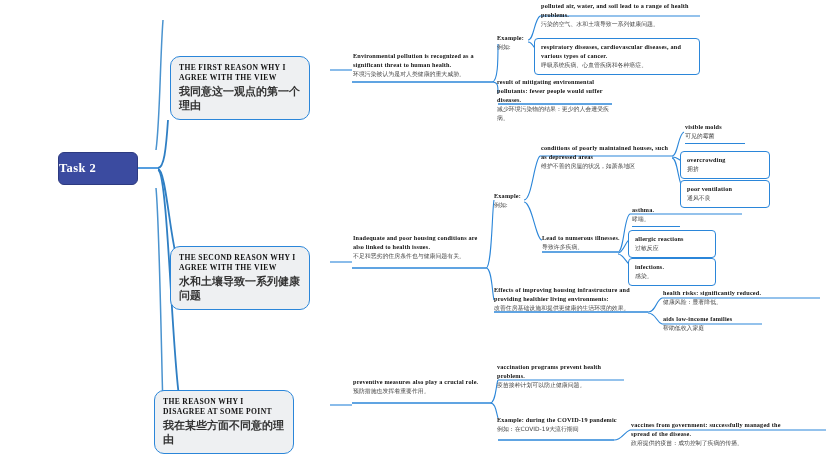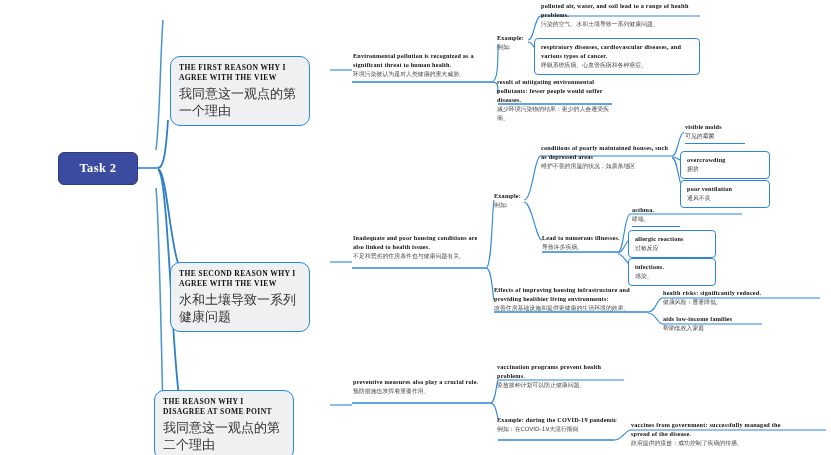--- a/index.html
+++ b/index.html
@@ -10,39 +10,40 @@
   }
   #canvas{position:absolute;left:0;top:0;width:831px;height:455px;}
   #links{position:absolute;left:0;top:0;width:831px;height:455px;pointer-events:none;}
 
   .node{position:absolute;box-sizing:border-box;}
 
   
   .root{
     left:58px;top:152px;width:80px;height:33px;
     background:#3b4ba0;border:1px solid #2d3a80;border-radius:6px;
-    display:flex;align-items:center;justify-content:center;
+    display:flex;align-items:center;
   }
   .root .root-label{
     color:#ffffff;font-weight:bold;font-size:12.5px;letter-spacing:.4px;
     font-family:"Liberation Serif","DejaVu Serif",serif;
   }
 
   
   .l1{
     background:#eef0f2;border:1.3px solid #2b86d9;border-radius:10px;
     padding:6px 8px 5px 8px;width:140px;
   }
   .l1 .en{
     font-size:7.6px;font-weight:bold;line-height:1.35;letter-spacing:.35px;
     text-transform:uppercase;color:#111;
   }
   .l1 .zh{
-    font-size:13px;line-height:1.35;color:#333;margin-top:1px;
+    font-size:11px;line-height:1.35;color:#333;margin-top:1px;
     font-family:"DejaVu Sans","Liberation Sans",sans-serif;
+    font-weight:bold;
   }
 
   
   .tx .en{
     font-size:6.2px;line-height:1.45;color:#111;font-weight:600;letter-spacing:.2px;
   }
   .tx .zh{
     font-size:5.9px;line-height:1.45;color:#444;
     font-family:"DejaVu Sans","Liberation Sans",sans-serif;
   }
@@ -155,21 +156,21 @@
   <div class="node bx" style="left:534px;top:38px;width:166px;">
     <div class="en">respiratory diseases, cardiovascular diseases, and various types of cancer.</div>
     <div class="zh">呼吸系统疾病、心血管疾病和各种癌症。</div>
   </div>
 
   <div class="node tx" style="left:497px;top:78px;width:120px;">
     <div class="en">result of mitigating environmental pollutants: fewer people would suffer diseases.</div>
     <div class="zh">减少环境污染物的结果：更少的人会遭受疾病。</div>
   </div>
 
-  <div class="node l1" style="left:170px;top:262px;">
+  <div class="node l1" style="left:170px;top:246px;">
     <div class="en">THE SECOND REASON WHY I AGREE WITH THE VIEW</div>
     <div class="zh">水和土壤导致一系列健康问题</div>
   </div>
 
   <div class="node tx" style="left:353px;top:234px;width:132px;">
     <div class="en">Inadequate and poor housing conditions are also linked to health issues.</div>
     <div class="zh">不足和恶劣的住房条件也与健康问题有关。</div>
   </div>
 
   <div class="node tx em" style="left:494px;top:192px;width:34px;">
@@ -229,21 +230,21 @@
     <div class="zh">健康风险：显著降低。</div>
   </div>
 
   <div class="node tx" style="left:663px;top:315px;width:120px;">
     <div class="en">aids low-income families</div>
     <div class="zh">帮助低收入家庭</div>
   </div>
 
   <div class="node l1" style="left:154px;top:390px;">
     <div class="en">THE REASON WHY I DISAGREE AT SOME POINT</div>
-    <div class="zh">我同意这一观点的第二个理由</div>
+    <div class="zh">我在某些方面不同意的理由</div>
   </div>
 
   <div class="node tx" style="left:353px;top:378px;width:144px;">
     <div class="en">preventive measures also play a crucial role.</div>
     <div class="zh">预防措施也发挥着重要作用。</div>
   </div>
 
   <div class="node tx" style="left:497px;top:363px;width:128px;">
     <div class="en">vaccination programs prevent health problems.</div>
     <div class="zh">疫苗接种计划可以防止健康问题。</div>

